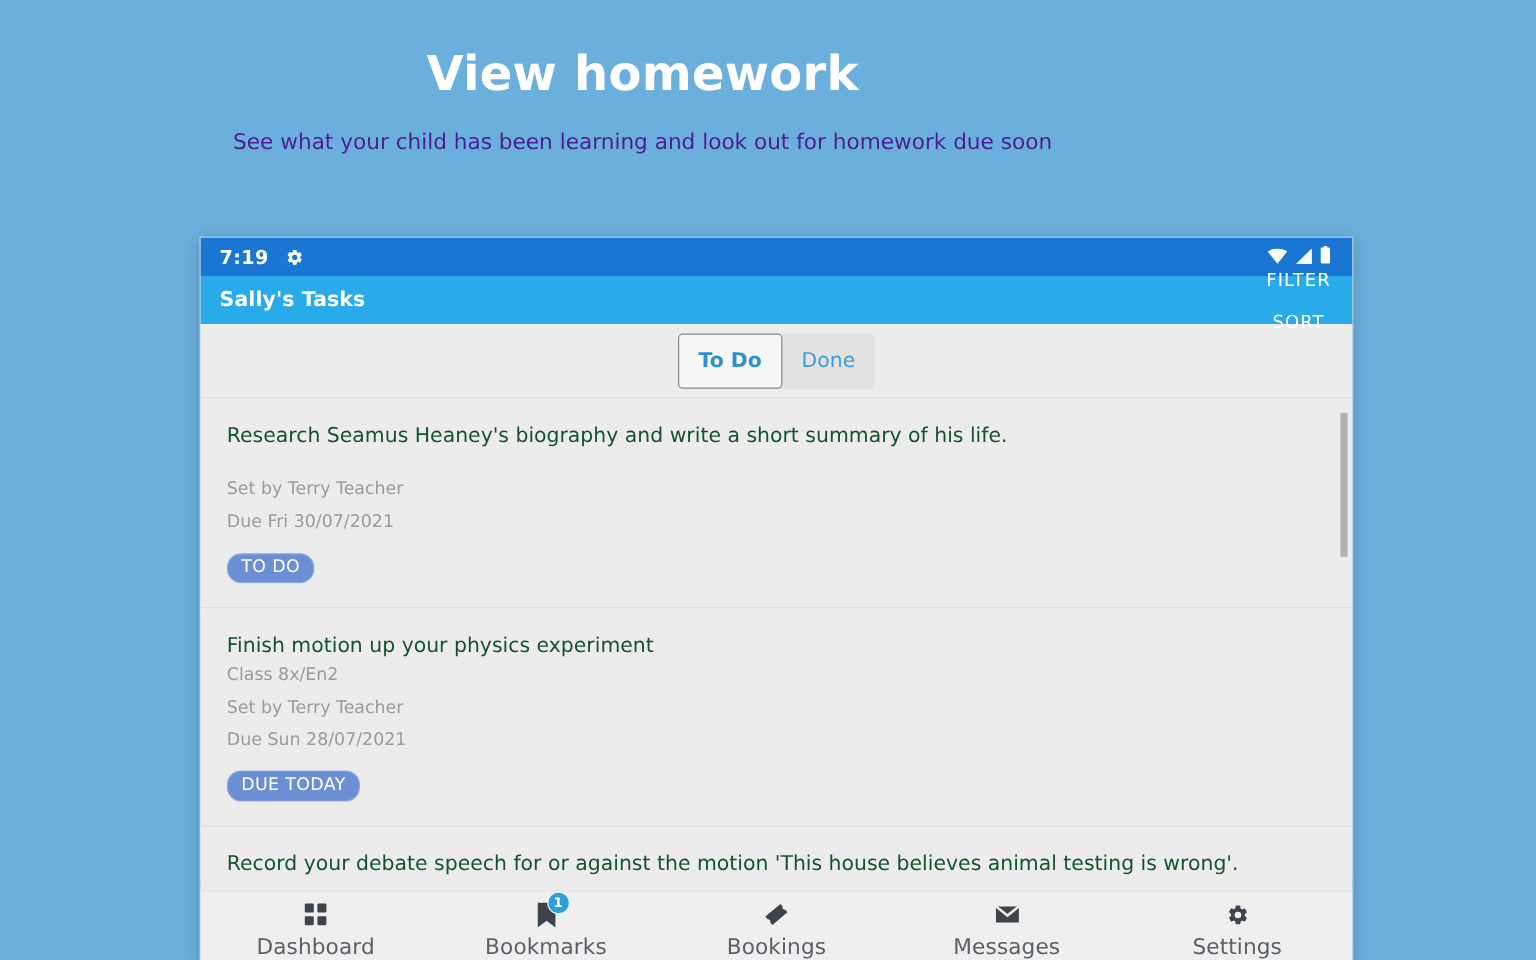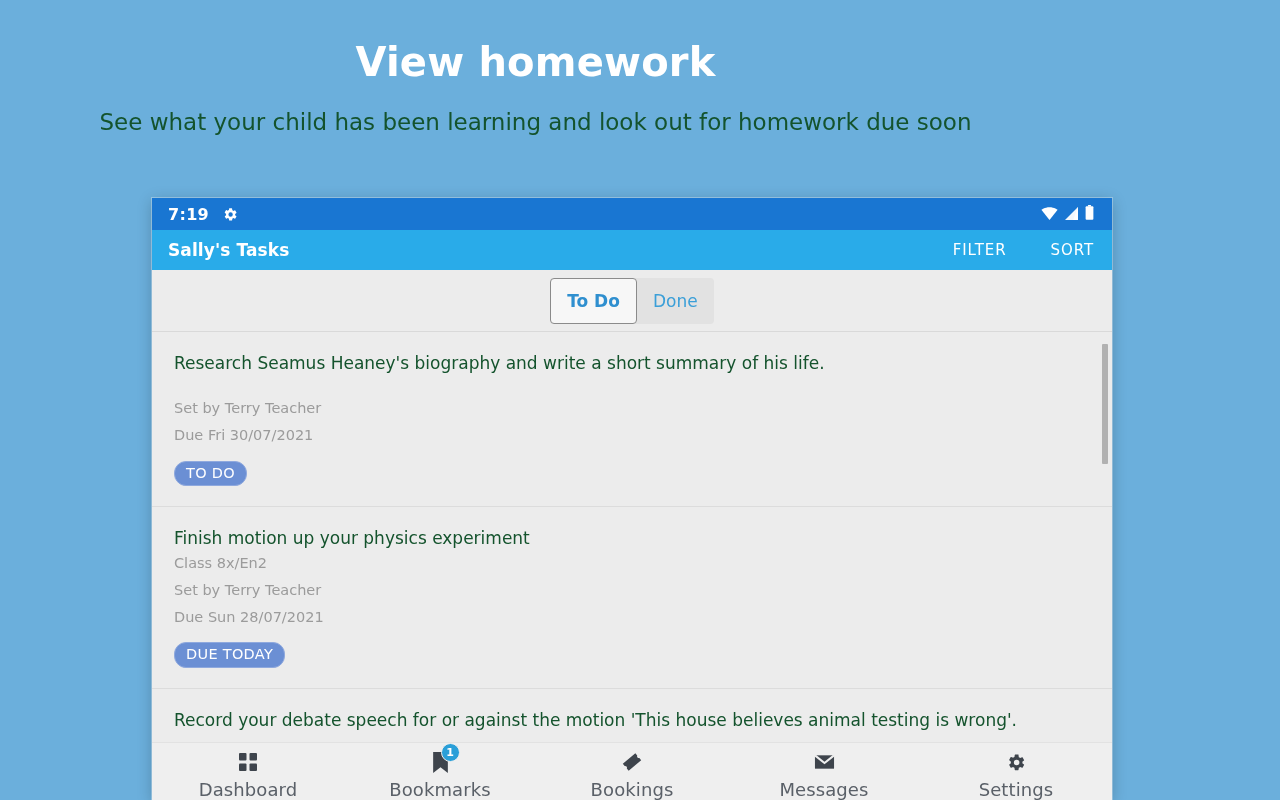--- a/index.html
+++ b/index.html
@@ -24,32 +24,32 @@
     padding-top: 38px;
   }
   .promo-title {
     color: #ffffff;
     font-size: 40px;
     font-weight: bold;
     letter-spacing: 0.2px;
     line-height: 1.2;
   }
   .promo-subtitle {
-    color: #14532d;
-    font-size: 23px;
+    color: #4c1d95;
+    font-size: 18px;
     font-weight: normal;
     margin-top: 22px;
     line-height: 1.25;
     text-align: center;
   }
 
   
   .phone {
     position: absolute;
-    left: 152px;
+    left: 167px;
     top: 198px;
     width: 960px;
     height: 602px;
     background: #ececec;
     overflow: hidden;
     box-shadow: 0 0 0 1px rgba(255,255,255,0.30),
                 0 3px 14px rgba(0,0,0,0.22);
   }
 
   
@@ -89,21 +89,22 @@
   .appbar-title {
     color: #ffffff;
     font-size: 17px;
     font-weight: bold;
     letter-spacing: 0.1px;
   }
   .appbar-actions {
     margin-left: auto;
     display: flex;
     align-items: center;
-    gap: 44px;
+    gap: 17px;
+    flex-direction: column;
   }
   .appbar-action {
     color: #ffffff;
     font-size: 15px;
     letter-spacing: 0.9px;
     cursor: pointer;
   }
 
   
   .tabbar {

